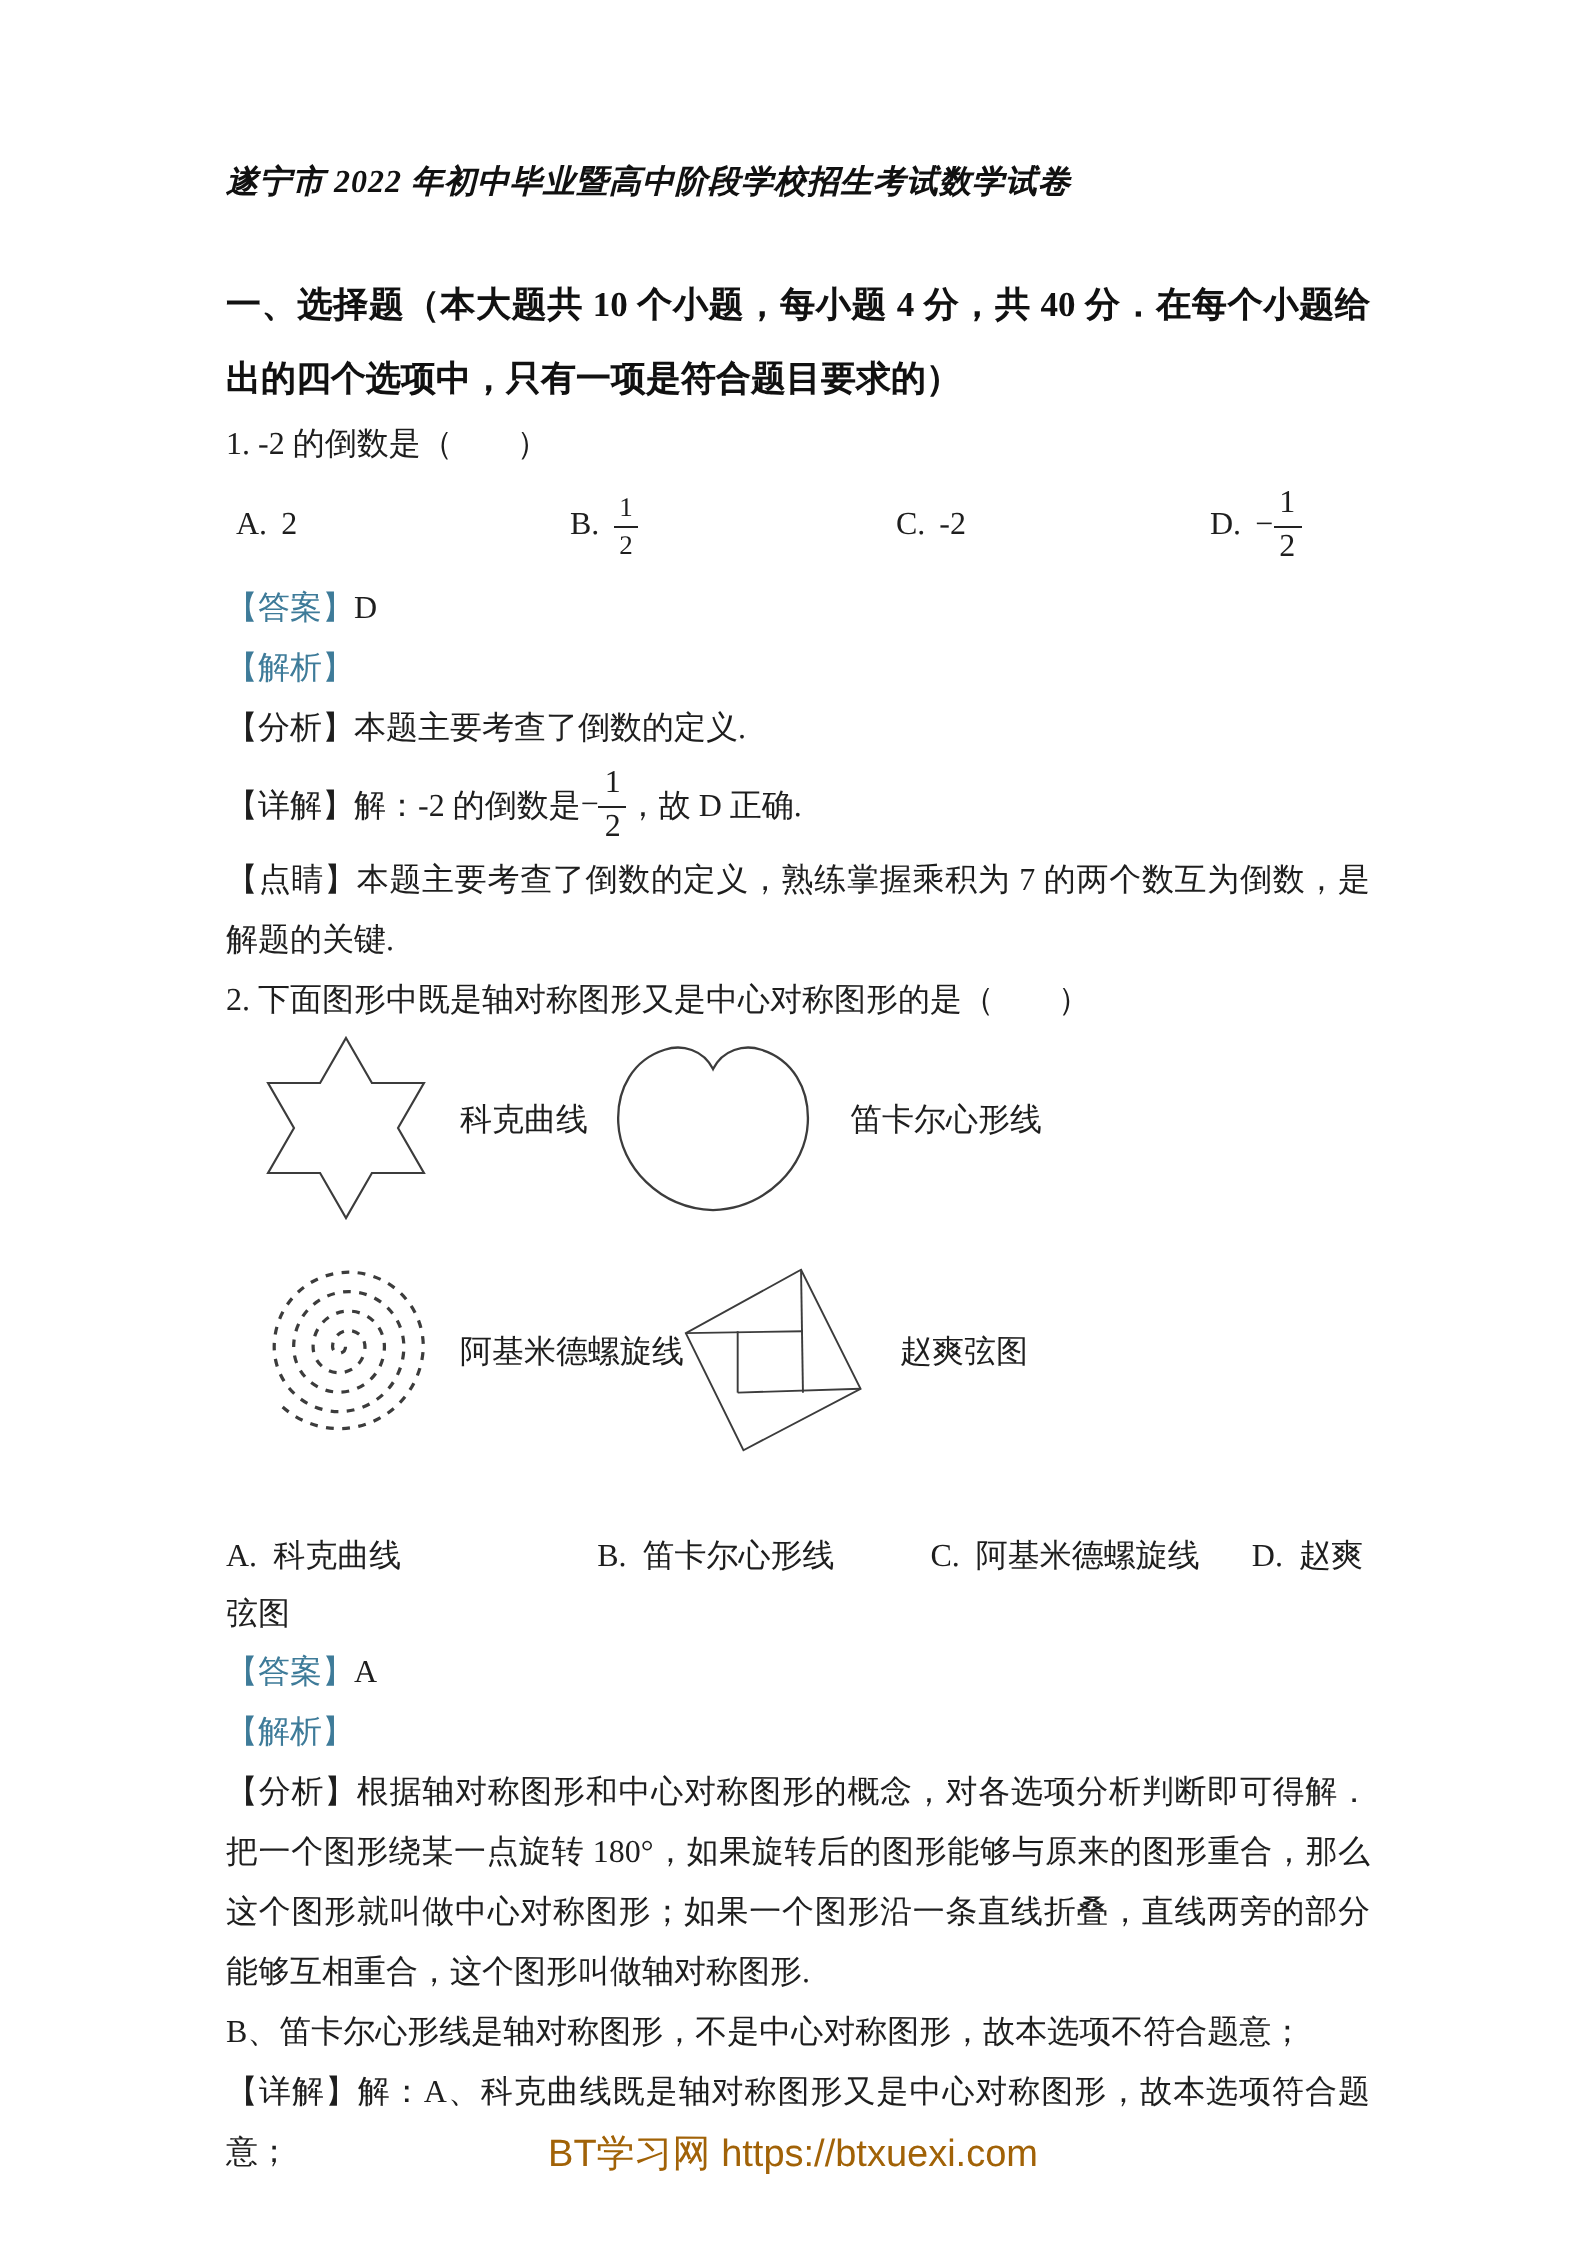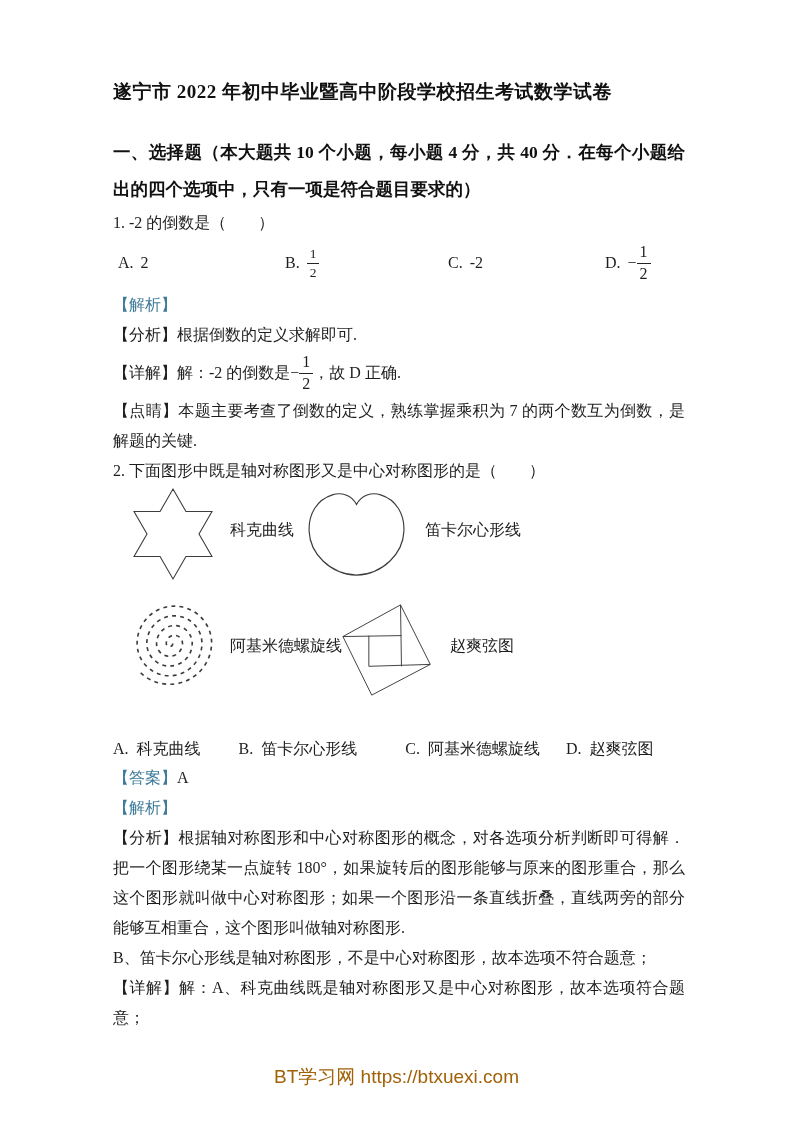--- a/index.html
+++ b/index.html
@@ -9,23 +9,23 @@
     width: 793px; height: 1122px;
     margin: 0 auto;
     background: #ffffff;
     font-family: "Liberation Serif", "DejaVu Serif", serif;
     color: #1e1e1e;
     overflow: hidden;
   }
   .content { position: absolute; left: 113px; top: 76px; width: 572px; }
 
   .doc-title {
-    font-size: 19px; font-weight: 700; line-height: 32px;
+    font-size: 16px; font-weight: 700; line-height: 32px;
     letter-spacing: .5px; color: #111;
-    margin-bottom: 26px; white-space: nowrap;
+    margin-bottom: 26px; white-space: nowrap; font-style: italic;
   }
   .section-heading {
     font-size: 17.5px; font-weight: 700; line-height: 37px;
     text-align: justify; color: #111;
   }
   .para { font-size: 16px; line-height: 30px; text-align: justify; }
   .qstem { font-size: 16px; line-height: 26px; margin-top: 2px; }
 
   .accent { color: #3e7b99; }
 
@@ -53,21 +53,21 @@
   .fig-heart { left: 192px; top: 7px; }
   .lab-heart { left: 312px; top: 36px; }
   .fig-spiral{ left: 16px;  top: 112px; }
   .lab-spiral{ left: 117px; top: 152px; }
   .fig-zhao  { left: 228px; top: 116px; }
   .lab-zhao  { left: 337px; top: 152px; }
 
   
   .optrow2 { font-size: 16px; line-height: 29px; margin-top: 4px; word-break: normal; }
   .optrow2 .olab { margin-right: 8px; }
-  .optrow2 .gB { margin-left: 38px; }
+  .optrow2 .gB { margin-left: 98px; }
   .optrow2 .gC { margin-left: 48px; }
   .optrow2 .gD { margin-left: 26px; }
 
   .footer {
     position: absolute; left: 0; top: 1064px; width: 100%;
     text-align: center; color: #a16207;
     font-family: "Liberation Sans", "DejaVu Sans", sans-serif;
     font-size: 19px;
   }
 
@@ -110,24 +110,25 @@
         <span class="fracwrap">
           <span>−</span>
             <span class="frac frac-lg">
               <span class="fn">1</span>
               <span class="fd">2</span>
             </span>
         </span>
       </span>
     </div>
 
+    <p class="para"><span class="accent">【答案】</span><span>D</span></p>
 
     <p class="para"><span class="accent">【解析】</span></p>
 
-    <p class="para">【分析】根据倒数的定义求解即可.</p>
+    <p class="para">【分析】本题主要考查了倒数的定义.</p>
 
     <div class="detail-line">
       <span>【详解】解：-2 的倒数是</span>
       <span class="fracwrap">
         <span>−</span>
           <span class="frac frac-lg">
             <span class="fn">1</span>
             <span class="fd">2</span>
           </span>
       </span>

